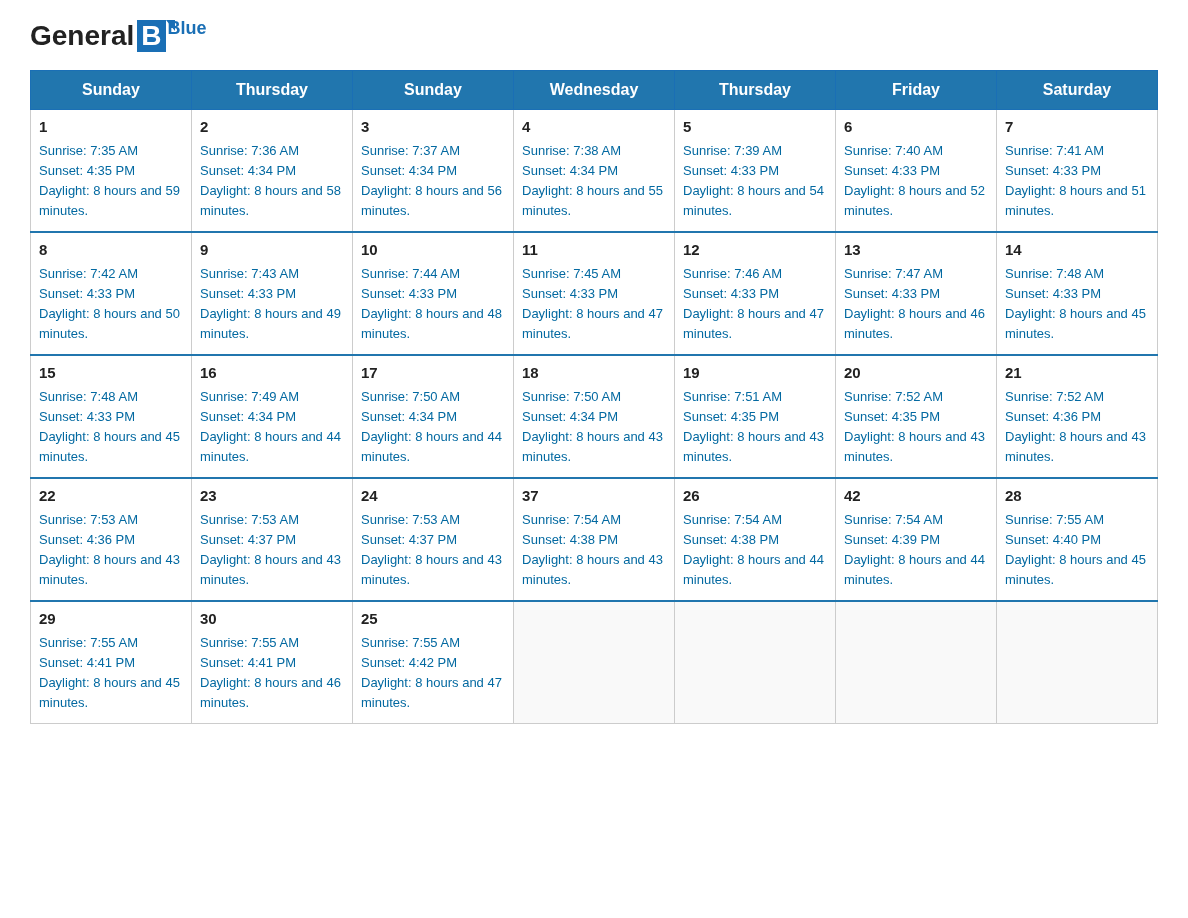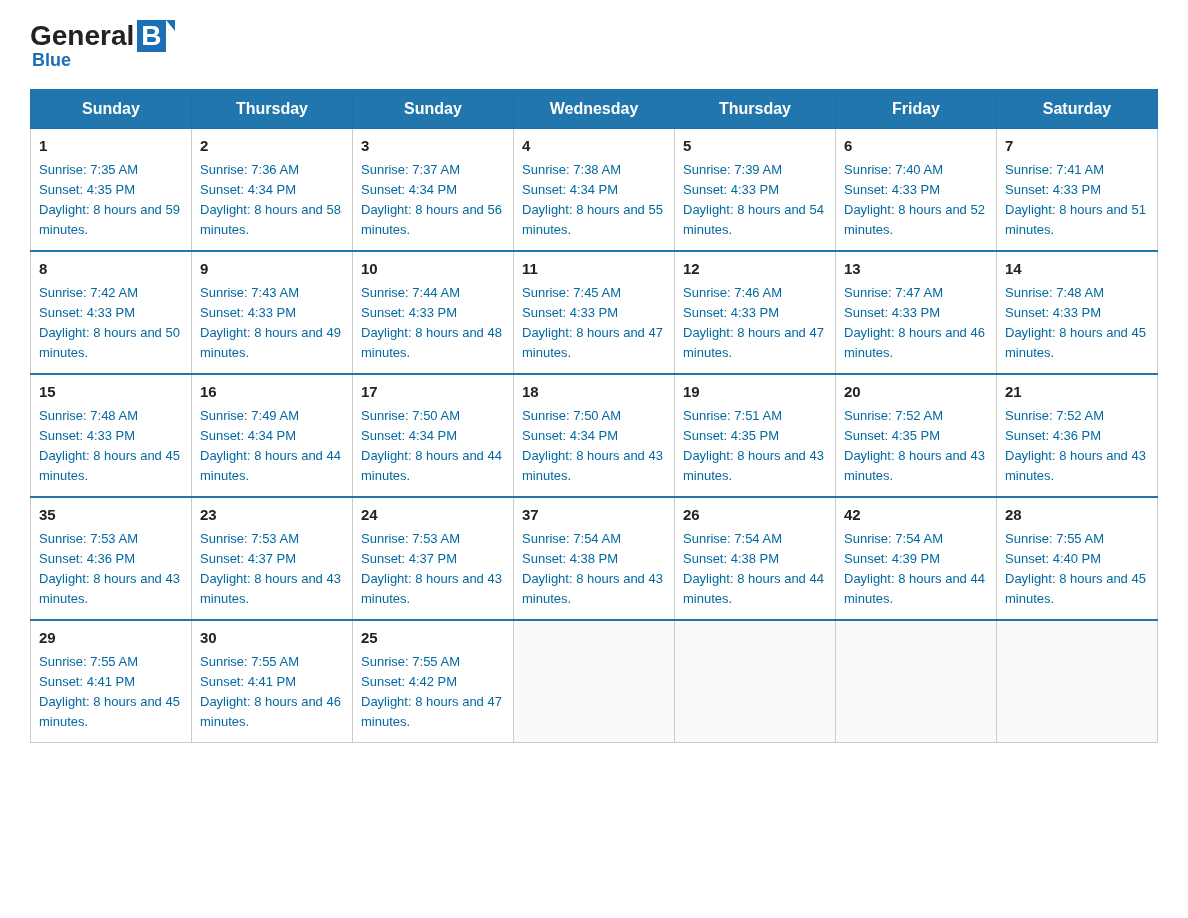--- a/index.html
+++ b/index.html
@@ -10,21 +10,21 @@
       color: #222;
     }
     .header {
       display: flex;
       justify-content: space-between;
       align-items: flex-start;
       margin-bottom: 18px;
     }
     .logo-area {
       display: flex;
-      flex-direction: column;
+      flex-direction: row;
     }
     .logo-text {
       display: flex;
       align-items: center;
       font-size: 28px;
       font-weight: bold;
       color: #222;
     }
     .logo-general { color: #222; }
     .logo-blue-box {
@@ -224,21 +224,21 @@
         <span class="day-num">20</span>
         <span class="day-info">Sunrise: 7:52 AM<br>Sunset: 4:35 PM<br>Daylight: 8 hours and 43 minutes.</span>
       </td>
         <td>
         <span class="day-num">21</span>
         <span class="day-info">Sunrise: 7:52 AM<br>Sunset: 4:36 PM<br>Daylight: 8 hours and 43 minutes.</span>
       </td>
       </tr>
       <tr class="row-divider">
         <td>
-        <span class="day-num">35</span>
+        <span class="day-num">22</span>
         <span class="day-info">Sunrise: 7:53 AM<br>Sunset: 4:36 PM<br>Daylight: 8 hours and 43 minutes.</span>
       </td>
         <td>
         <span class="day-num">23</span>
         <span class="day-info">Sunrise: 7:53 AM<br>Sunset: 4:37 PM<br>Daylight: 8 hours and 43 minutes.</span>
       </td>
         <td>
         <span class="day-num">24</span>
         <span class="day-info">Sunrise: 7:53 AM<br>Sunset: 4:37 PM<br>Daylight: 8 hours and 43 minutes.</span>
       </td>

